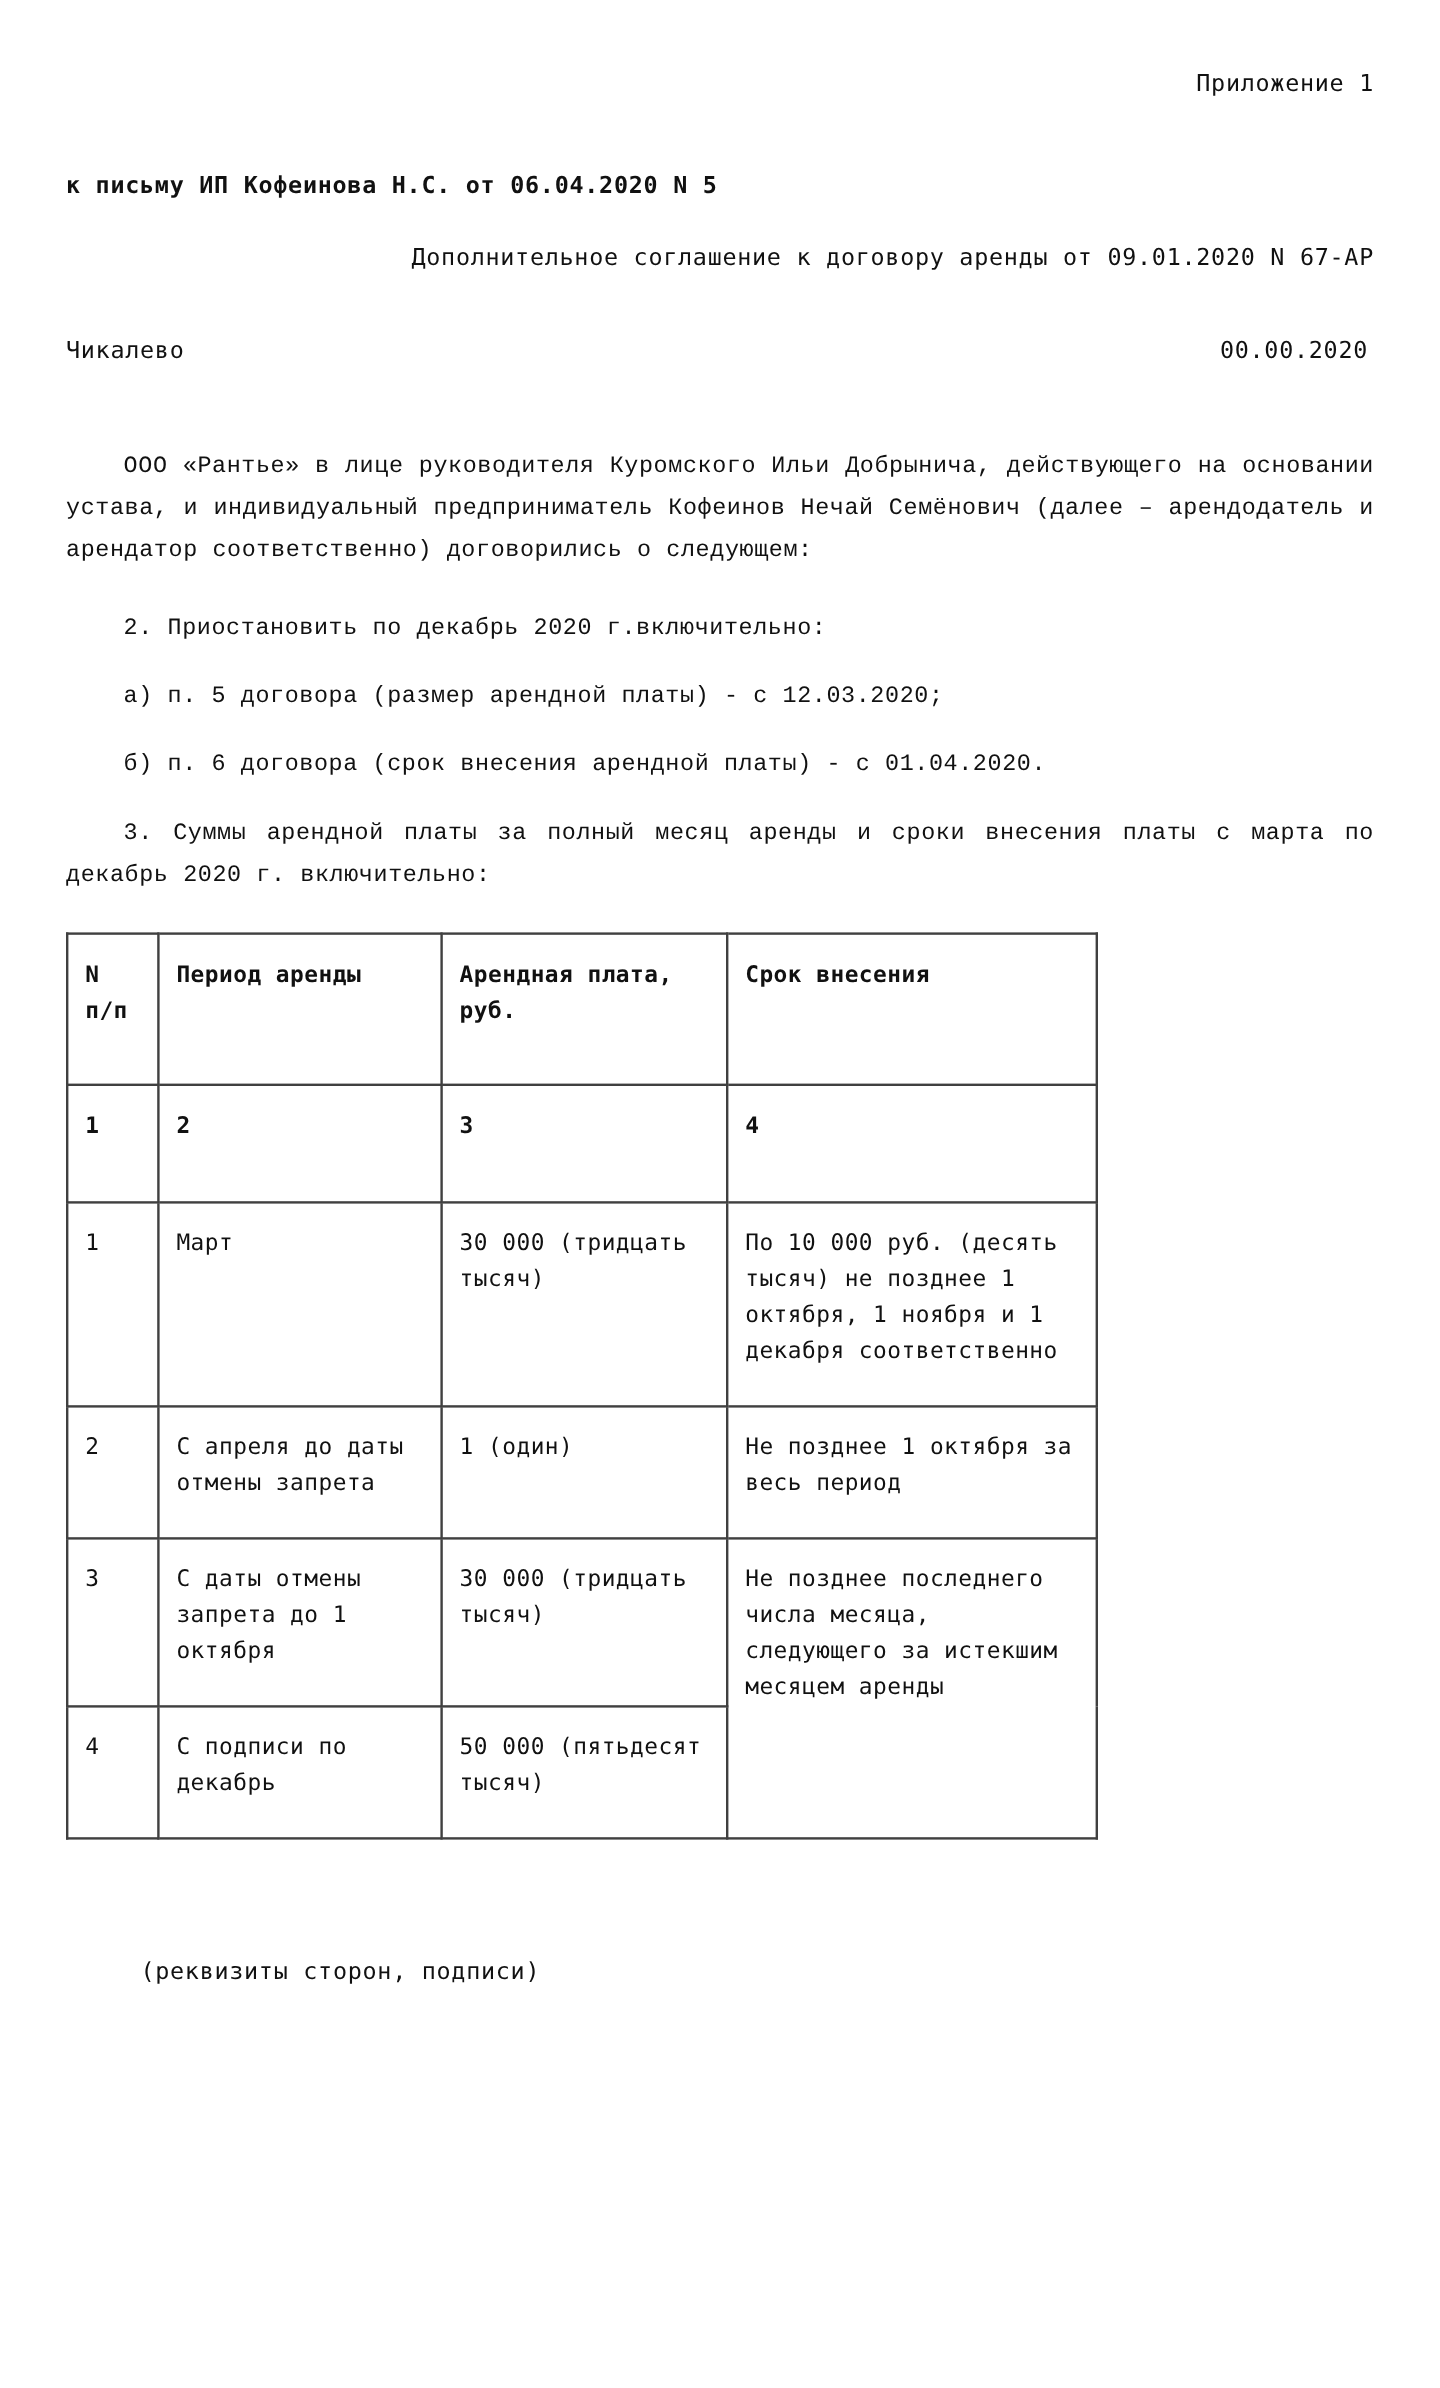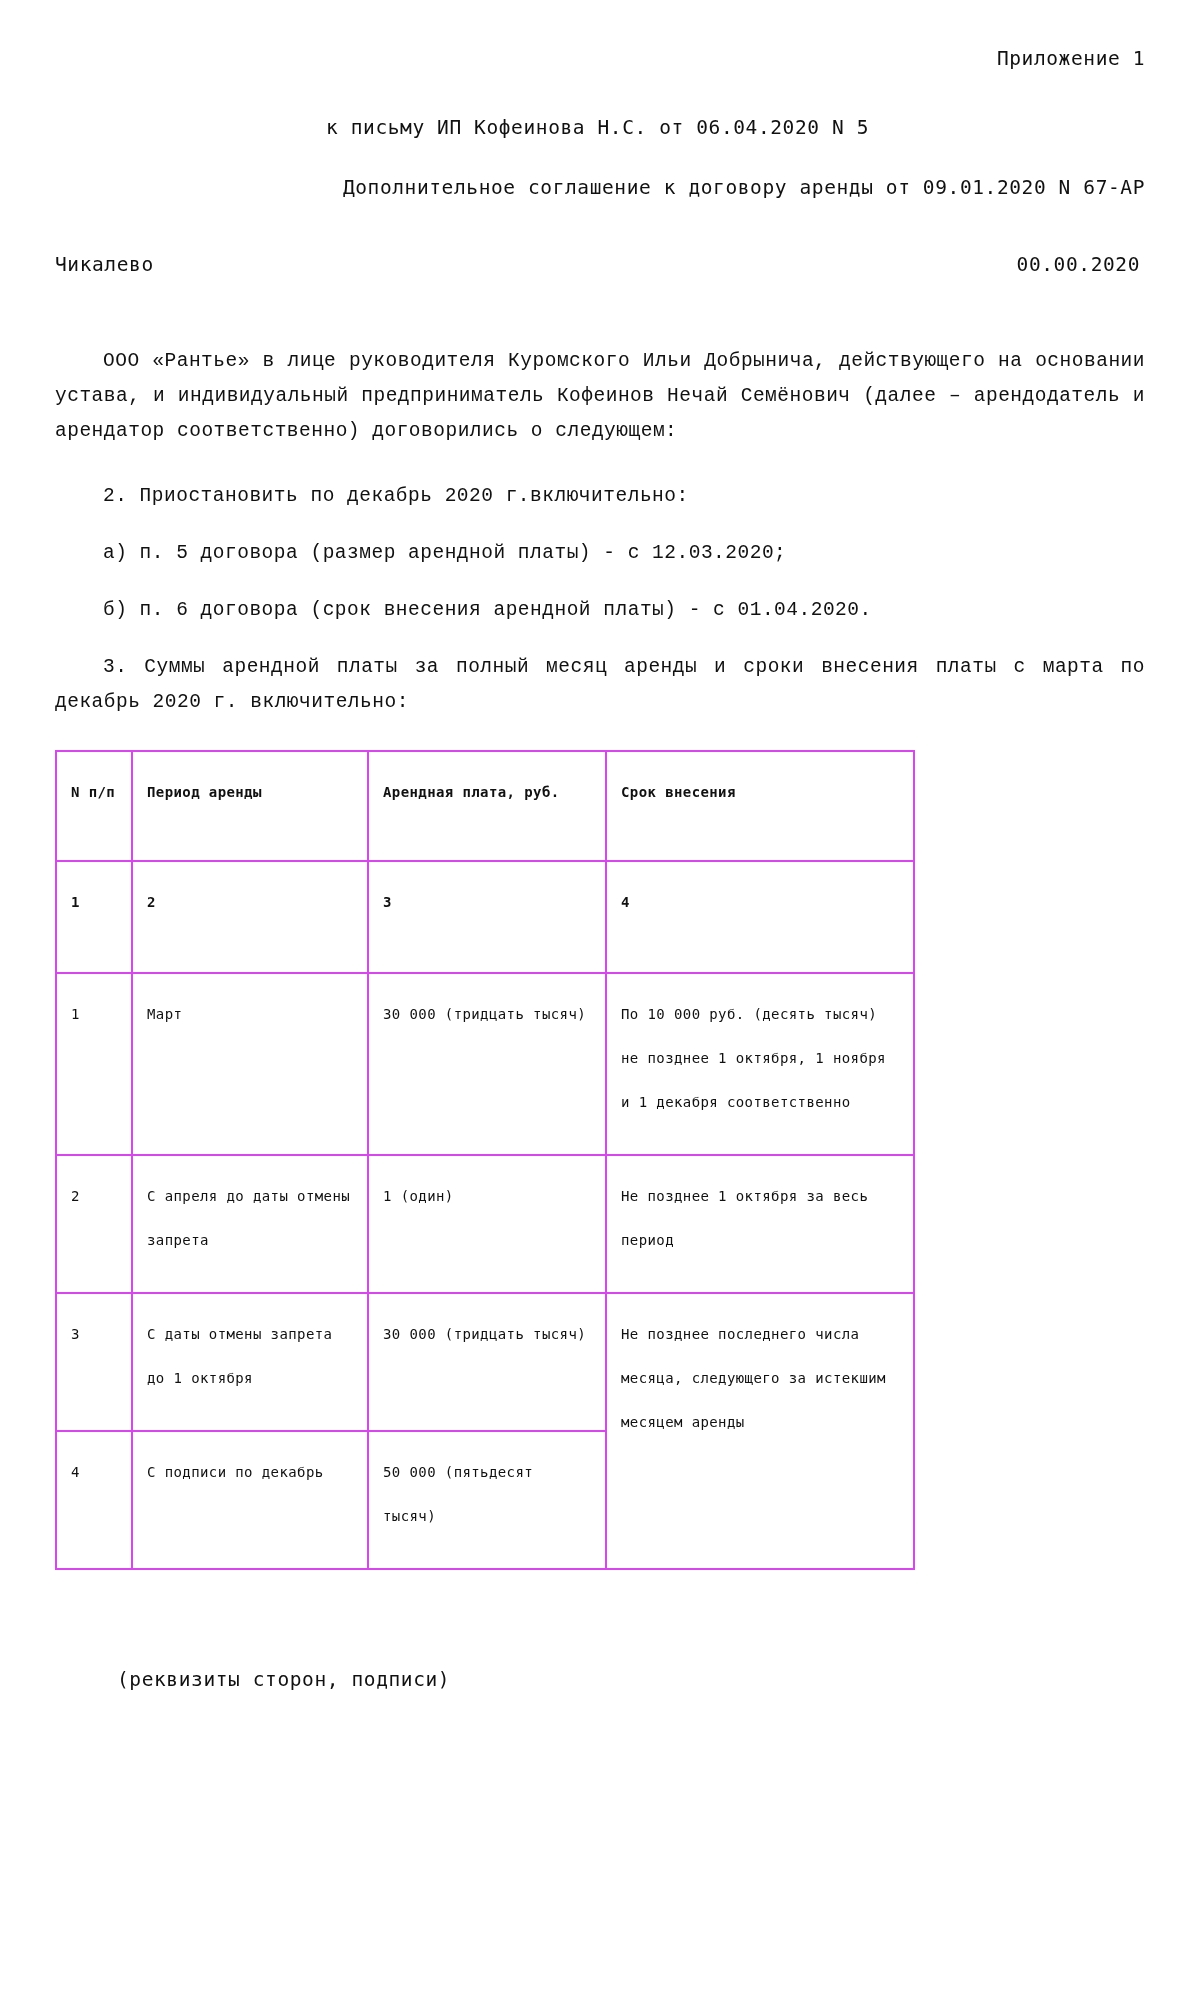--- a/index.html
+++ b/index.html
@@ -11,38 +11,39 @@
     width: 1200px;
     min-height: 1990px;
     font-family: "DejaVu Sans Mono", "Liberation Mono", monospace;
     color: #111111;
     -webkit-font-smoothing: antialiased;
   }
   .page {
     width: 1200px;
     min-height: 1990px;
     box-sizing: border-box;
-    padding: 29px 55px 30px 55px;
+    padding: 40px 55px 30px 55px;
     position: relative;
   }
 
   
   .hdr-line {
     font-size: 19.5px;
     letter-spacing: 0.6px;
     line-height: 1.4;
   }
   .hdr-appendix {
     text-align: right;
     margin-top: 16px;
   }
   .hdr-letter {
-    text-align: center;
-    margin-top: 42px;
+    text-align: left;
+    margin-top: 58px;
     padding-right: 5px;
+    font-weight: bold;
   }
   .hdr-title {
     text-align: right;
     margin-top: 32px;
     padding-left: 20px;
   }
   .cityline {
     display: flex;
     justify-content: space-between;
     align-items: flex-start;
@@ -67,25 +68,25 @@
   p.para.tight { margin-bottom: 22px; }
 
   
   table.agreement-table {
     border-collapse: collapse;
     width: 858px;
     margin-top: 20px;
     table-layout: fixed;
   }
   table.agreement-table td {
-    border: 2px solid #d946ef;
+    border: 2px solid #404040;
     vertical-align: top;
     padding: 18px 14px 30px 14px;
-    font-size: 14px;
-    line-height: 44px;
+    font-size: 19px;
+    line-height: 30px;
     letter-spacing: 0.4px;
   }
   table.agreement-table td.hdr {
     font-weight: bold;
     padding-bottom: 46px;
   }
   table.agreement-table td.numrow {
     font-weight: bold;
     padding-bottom: 48px;
   }

